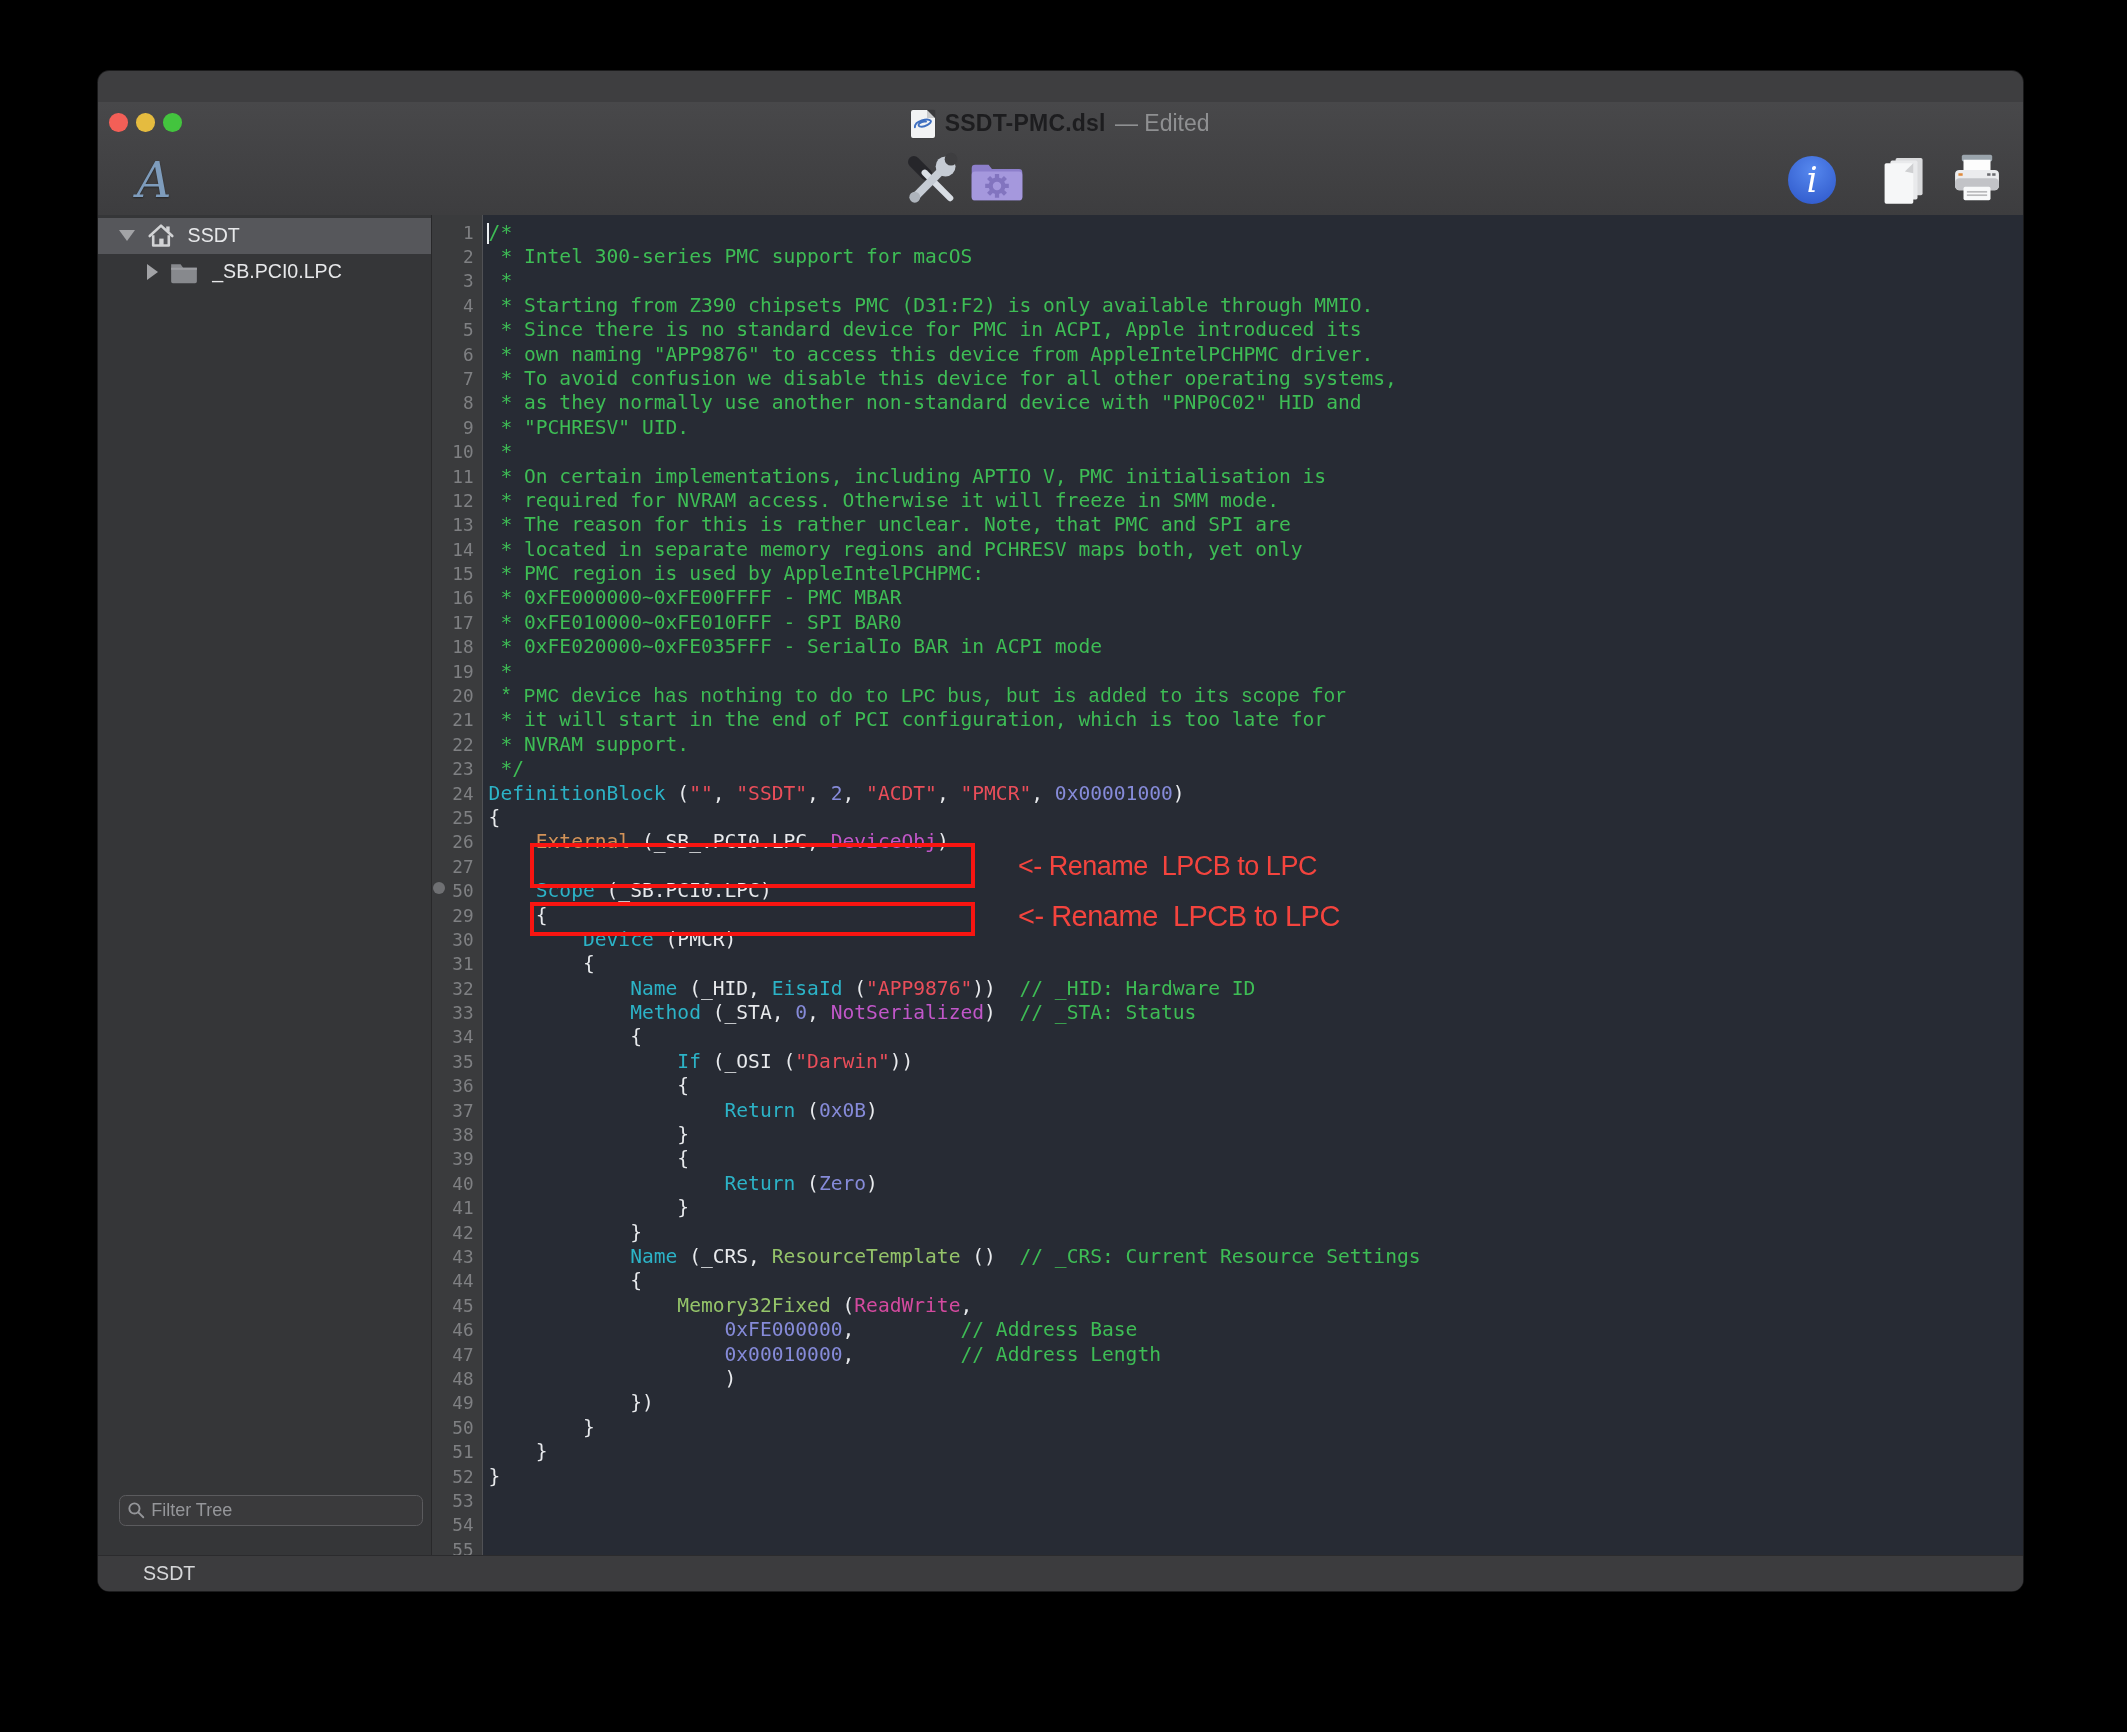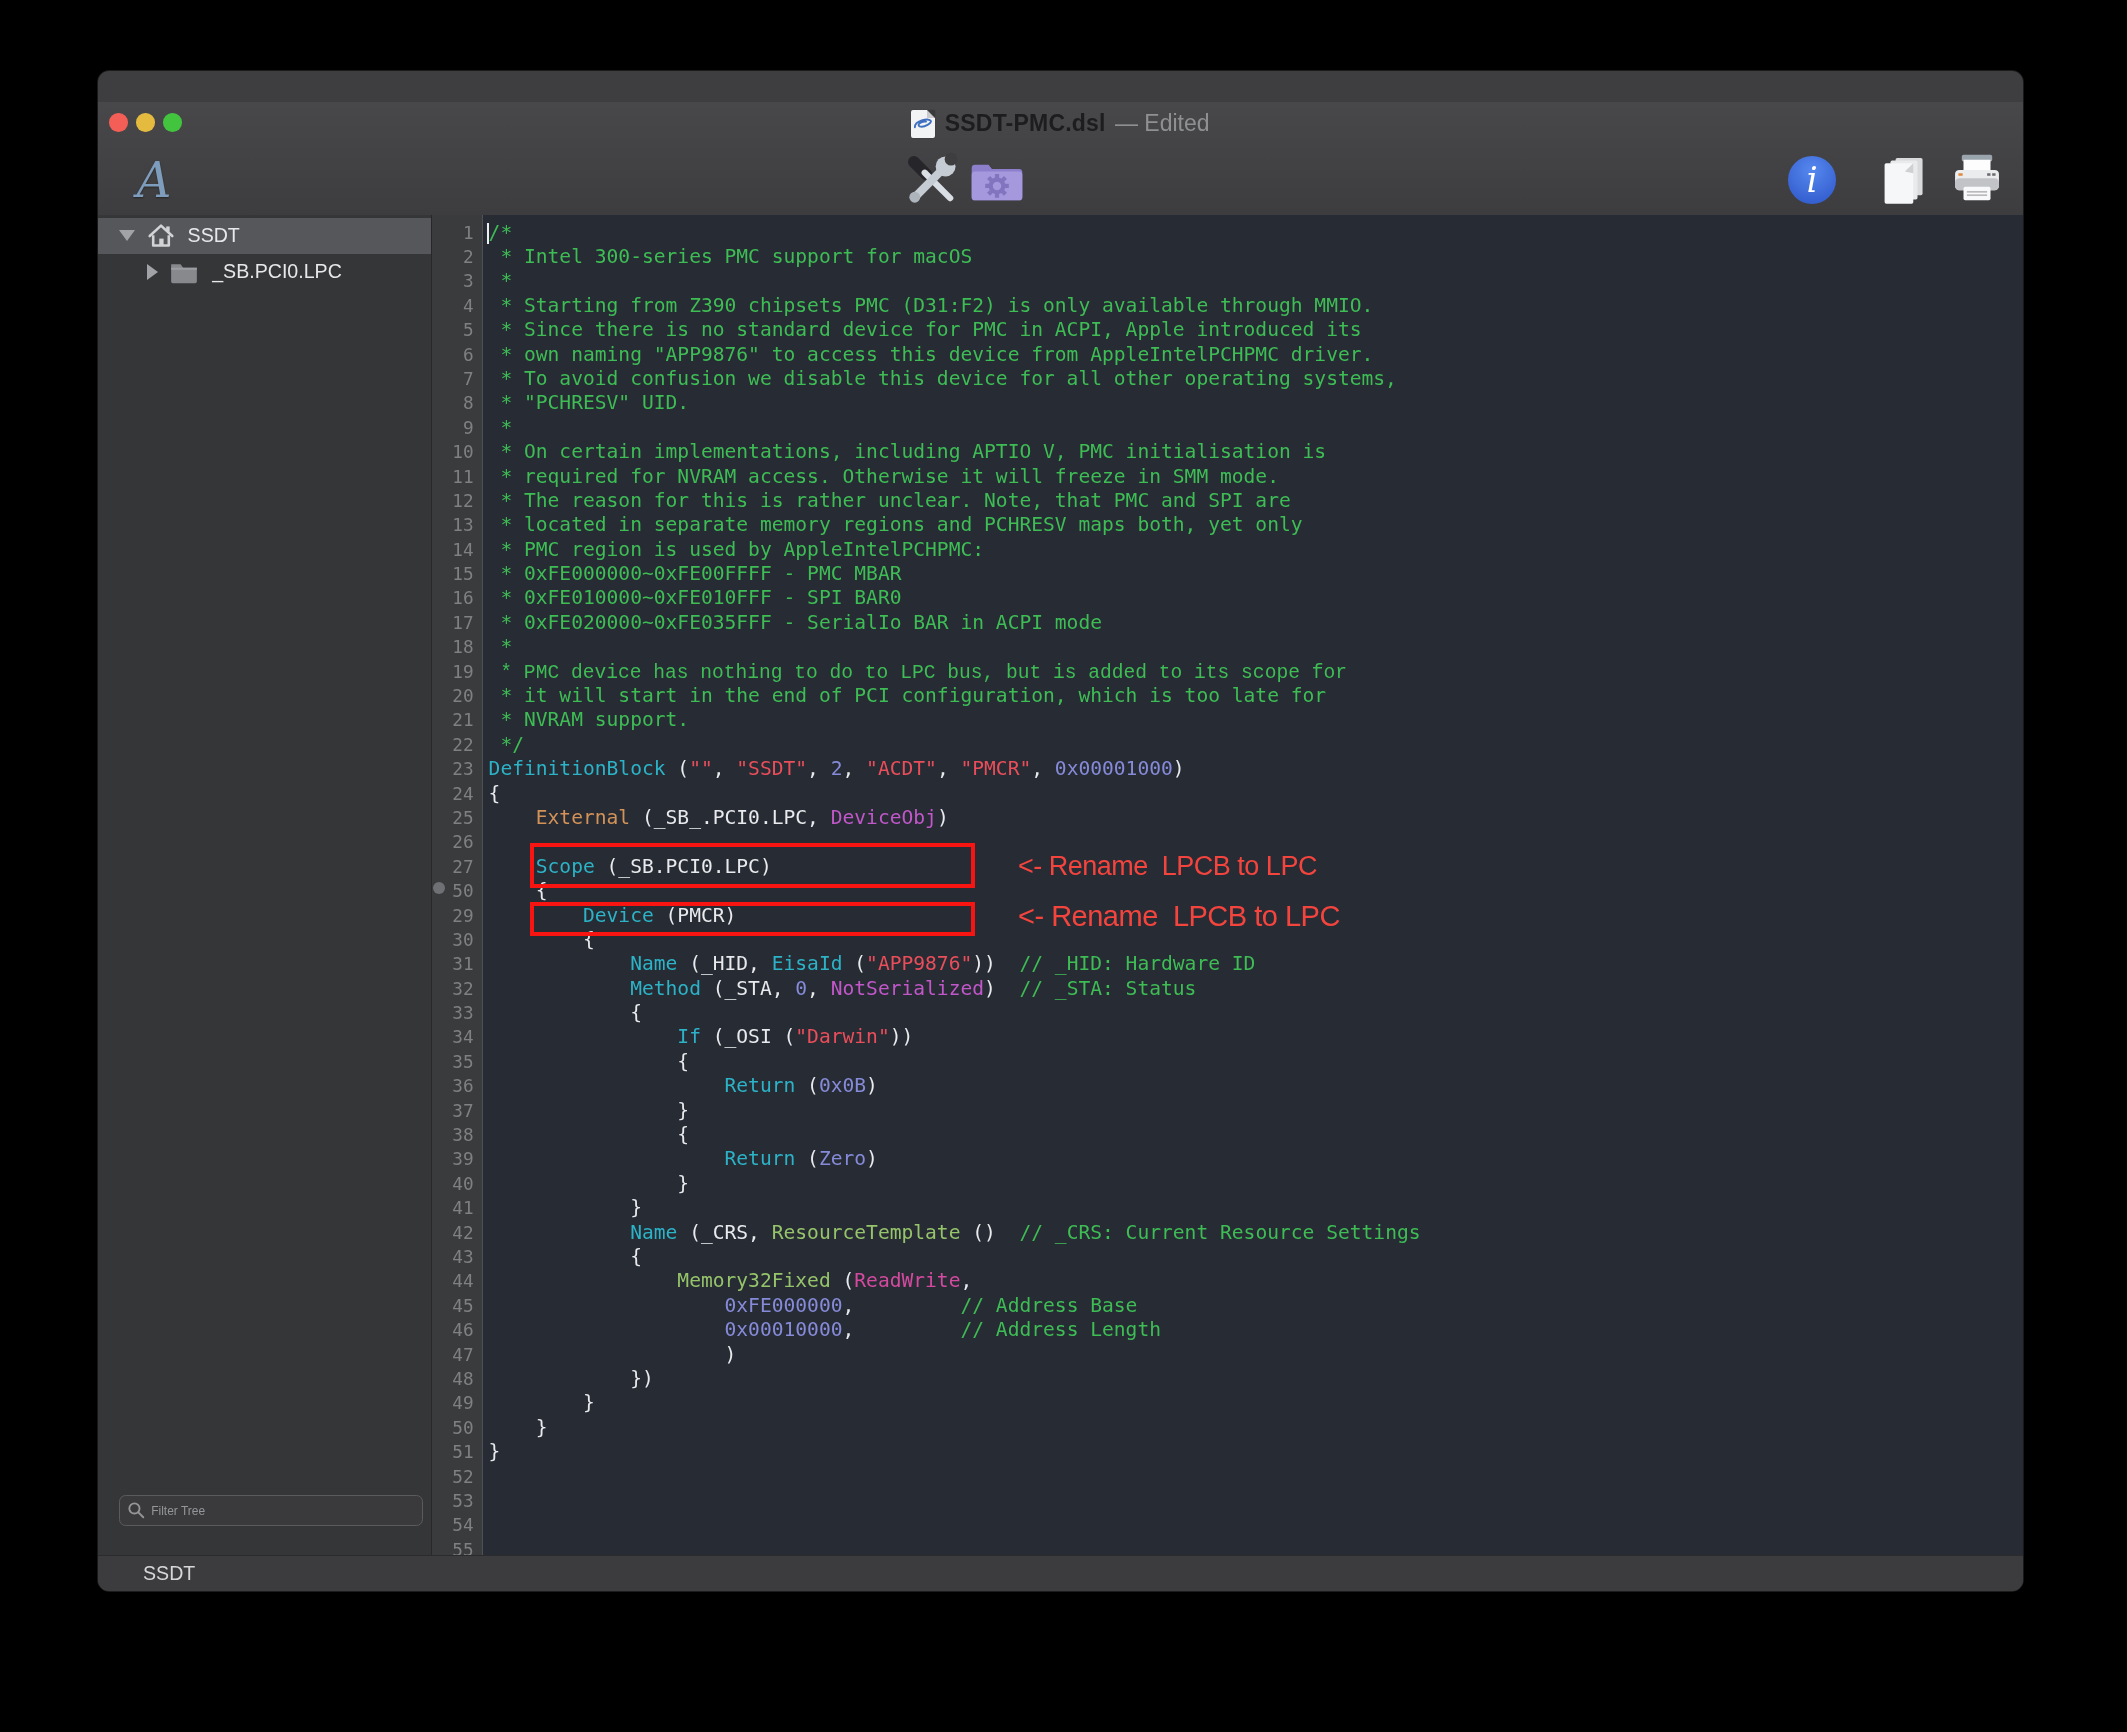--- a/index.html
+++ b/index.html
@@ -41,21 +41,21 @@
   .tree-row{height:36px;display:flex;align-items:center;font-size:19.6px;color:#e7e8ea;}
   .tree-row.selected{background:#56575b;}
   .tw{width:0;height:0;margin-right:11.2px;}
   .tw.down{border-left:8.4px solid transparent;border-right:8.4px solid transparent;
     border-top:11.2px solid #a2a3a6;}
   .tw.right{border-top:8.4px solid transparent;border-bottom:8.4px solid transparent;
     border-left:11.2px solid #a2a3a6;}
   .filter{position:absolute;left:20.5px;bottom:30px;width:304px;height:31px;
     border:0.9px solid #5b5b5e;border-radius:6.5px;background:#3a3a3c;display:flex;
     align-items:center;padding:0 7.5px;box-sizing:border-box;gap:5.6px;}
-  .filter .ph{font-size:12px;color:#95969a;}
+  .filter .ph{font-size:18px;color:#95969a;}
   .gutter{width:51px;background:#3a3b3d;border-right:0.9px solid #505155;
     box-sizing:border-box;position:relative;padding-top:5.6px;}
   .gutter .num{height:24.4px;line-height:24.4px;text-align:right;padding-right:8.4px;
     font-family:"DejaVu Sans Mono","Liberation Mono",monospace;font-size:17.7px;color:#7f8083;}
   .marker-dot{position:absolute;left:0.9px;width:12px;height:12px;border-radius:50%;
     background:#6f7073;}
   .codepane{flex:1;background:#272b34;position:relative;overflow:hidden;}
   .codelines{position:absolute;left:5.6px;top:5.6px;right:0;}
   .cl{height:24.4px;line-height:24.4px;white-space:pre;
     font-family:"DejaVu Sans Mono","Liberation Mono",monospace;font-size:19.6px;}
@@ -271,20 +271,21 @@
 
     <div class="codepane" id="codepane">
       <div class="codelines" id="codelines">
           <div class="cl"><span style="color: rgb(62, 189, 85);">/*</span></div>
           <div class="cl"><span style="color: rgb(62, 189, 85);"> * Intel 300-series PMC support for macOS</span></div>
           <div class="cl"><span style="color: rgb(62, 189, 85);"> *</span></div>
           <div class="cl"><span style="color: rgb(62, 189, 85);"> * Starting from Z390 chipsets PMC (D31:F2) is only available through MMIO.</span></div>
           <div class="cl"><span style="color: rgb(62, 189, 85);"> * Since there is no standard device for PMC in ACPI, Apple introduced its</span></div>
           <div class="cl"><span style="color: rgb(62, 189, 85);"> * own naming "APP9876" to access this device from AppleIntelPCHPMC driver.</span></div>
           <div class="cl"><span style="color: rgb(62, 189, 85);"> * To avoid confusion we disable this device for all other operating systems,</span></div>
+          <div class="cl"><span style="color: rgb(62, 189, 85);"> * as they normally use another non-standard device with "PNP0C02" HID and</span></div>
           <div class="cl"><span style="color: rgb(62, 189, 85);"> * "PCHRESV" UID.</span></div>
           <div class="cl"><span style="color: rgb(62, 189, 85);"> *</span></div>
           <div class="cl"><span style="color: rgb(62, 189, 85);"> * On certain implementations, including APTIO V, PMC initialisation is</span></div>
           <div class="cl"><span style="color: rgb(62, 189, 85);"> * required for NVRAM access. Otherwise it will freeze in SMM mode.</span></div>
           <div class="cl"><span style="color: rgb(62, 189, 85);"> * The reason for this is rather unclear. Note, that PMC and SPI are</span></div>
           <div class="cl"><span style="color: rgb(62, 189, 85);"> * located in separate memory regions and PCHRESV maps both, yet only</span></div>
           <div class="cl"><span style="color: rgb(62, 189, 85);"> * PMC region is used by AppleIntelPCHPMC:</span></div>
           <div class="cl"><span style="color: rgb(62, 189, 85);"> * 0xFE000000~0xFE00FFFF - PMC MBAR</span></div>
           <div class="cl"><span style="color: rgb(62, 189, 85);"> * 0xFE010000~0xFE010FFF - SPI BAR0</span></div>
           <div class="cl"><span style="color: rgb(62, 189, 85);"> * 0xFE020000~0xFE035FFF - SerialIo BAR in ACPI mode</span></div>

